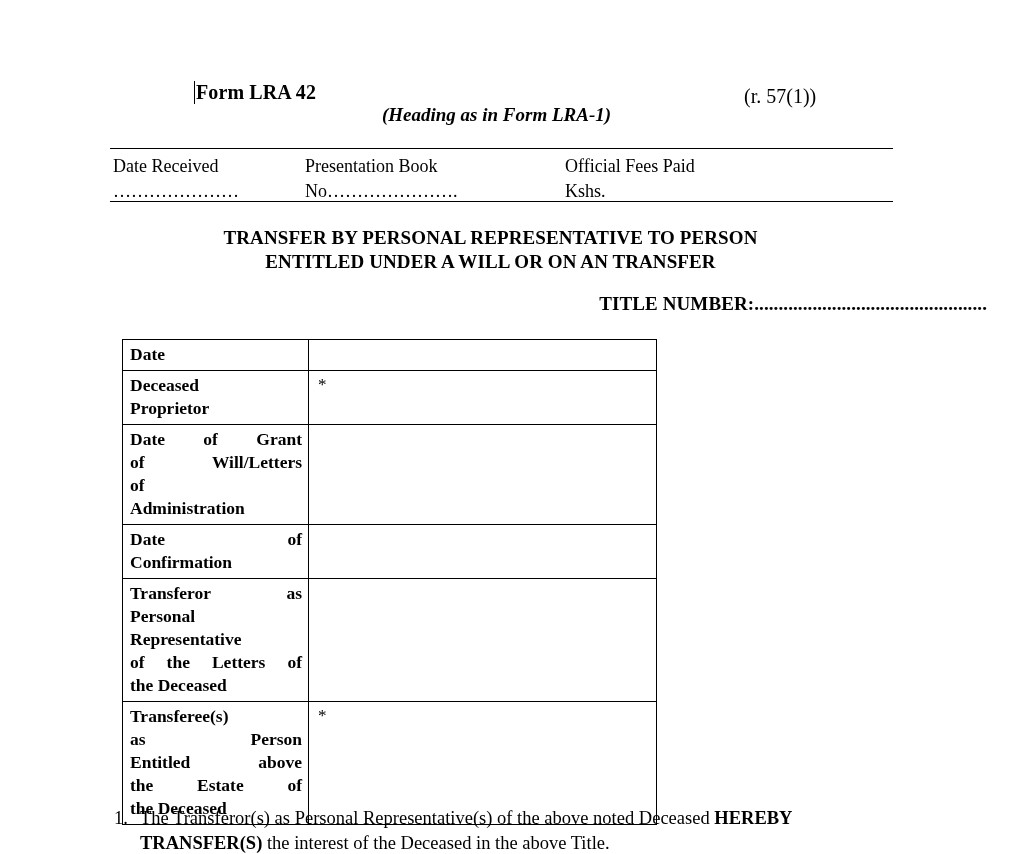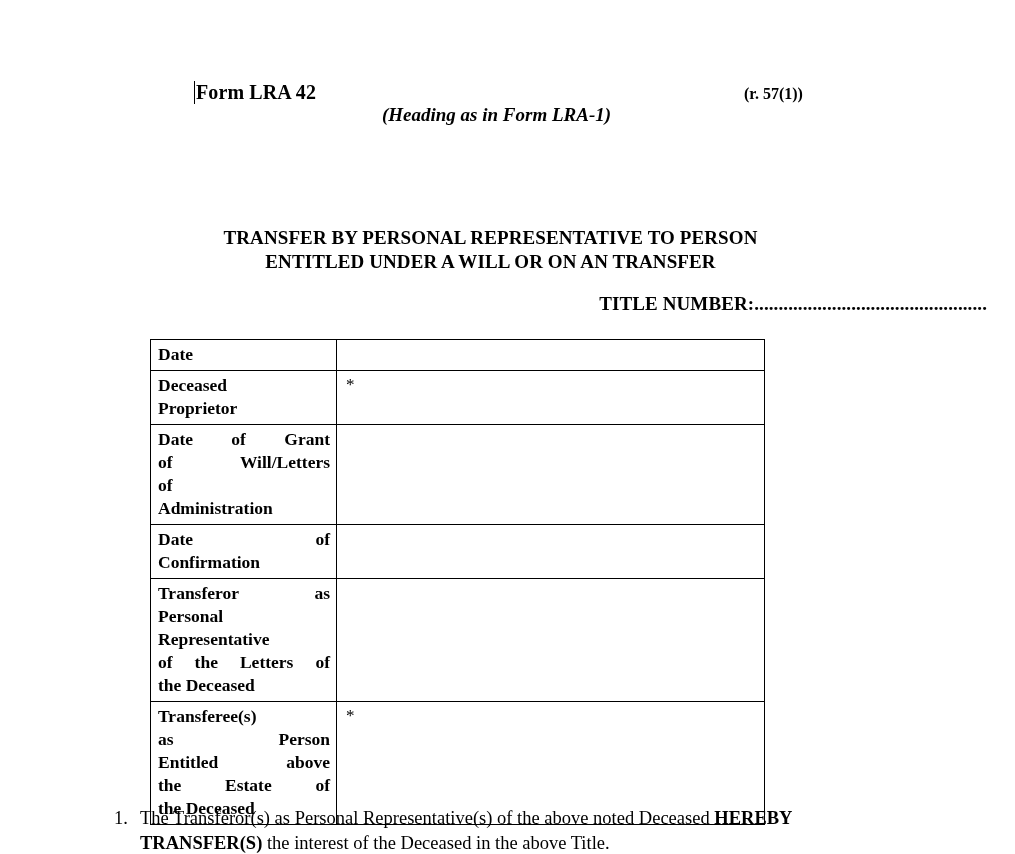--- a/index.html
+++ b/index.html
@@ -36,22 +36,22 @@
     left: 194px;
     top: 81px;
     width: 1px;
     height: 23px;
     background: #000;
   }
   .rule-ref {
     position: absolute;
     left: 744px;
     top: 85px;
-    font-size: 16px;
-    font-weight: bold;
+    font-size: 20px;
+    font-weight: normal;
     white-space: nowrap;
   }
   .heading-italic {
     position: absolute;
     left: 0;
     top: 104px;
     width: 1015px;
     text-align: center;
     font-size: 19px;
     font-style: italic;
@@ -108,24 +108,23 @@
     padding-right: 28px;
     box-sizing: border-box;
     letter-spacing: 0.1px;
   }
 
   
   .grid {
     position: absolute;
     left: 122px;
     top: 339px;
-    width: 615px;
+    width: 535px;
     border-collapse: collapse;
     table-layout: fixed;
-    margin-left: 28px;
   }
   .grid td {
     border: 1.4px solid #000;
     padding: 0;
     vertical-align: top;
   }
   .grid td.label {
     width: 172px;
     font-weight: bold;
     font-size: 17.5px;
@@ -186,20 +185,34 @@
 </head>
 <body>
 
 <div class="page">
 
   <div class="caret"></div>
   <div class="form-no">Form LRA 42</div>
   <div class="rule-ref">(r. 57(1))</div>
   <div class="heading-italic">(Heading as in Form LRA-1)</div>
 
+  <div class="strip">
+    <div class="strip-col c1">
+      <span>Date Received</span>
+      <span class="strip-l2">…………………</span>
+    </div>
+    <div class="strip-col c2">
+      <span>Presentation Book</span>
+      <span class="strip-l2">No………………….</span>
+    </div>
+    <div class="strip-col c3">
+      <span>Official Fees Paid</span>
+      <span class="strip-l2">Kshs.</span>
+    </div>
+  </div>
 
   <div class="doc-title">
     <div>TRANSFER BY PERSONAL REPRESENTATIVE TO PERSON</div>
     <div>ENTITLED UNDER A WILL OR ON AN TRANSFER</div>
   </div>
 
   <div class="title-number">TITLE NUMBER:................................................</div>
 
   <table class="grid">
     <tbody>

